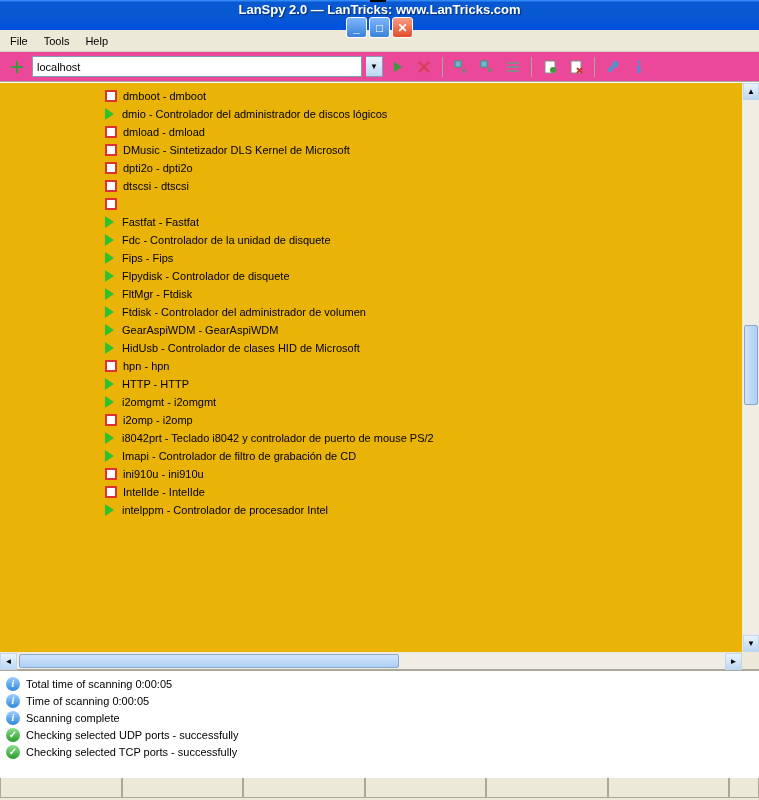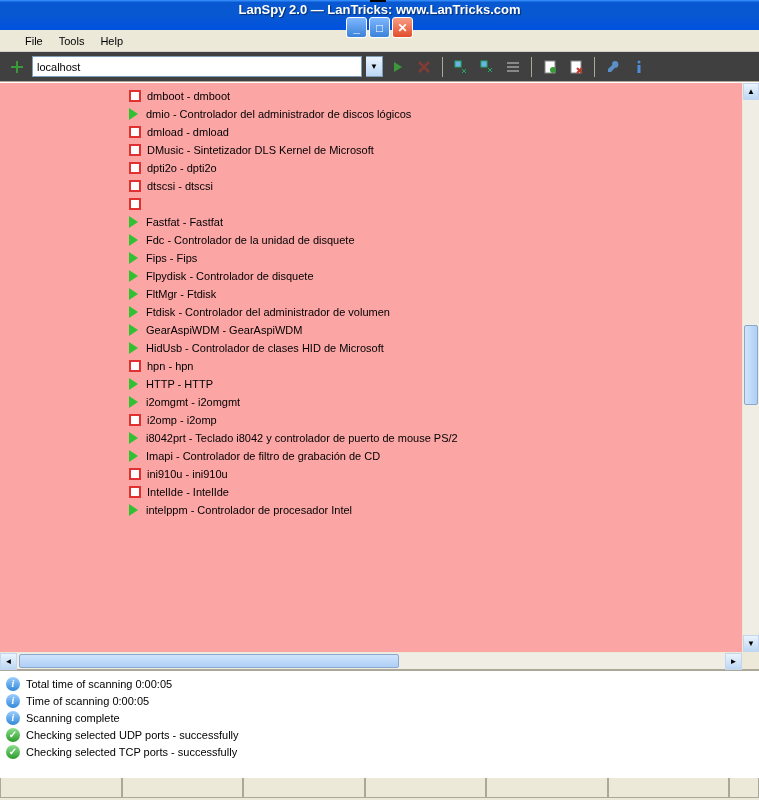--- a/index.html
+++ b/index.html
@@ -39,27 +39,27 @@
   font-weight: bold; font-size: 12px;
   cursor: pointer;
 }
 .win-btn.min, .win-btn.max { background: linear-gradient(#7eb6ff,#3b82d8); color: #fff; }
 .win-btn.close { background: linear-gradient(#f79d84,#e14d2b); color: #fff; }
 .menubar {
   height: 22px;
   background: #ece9d8;
   display: flex;
   align-items: center;
-  padding: 0 17px;
+  padding: 0 2px;
   border-bottom: 1px solid #d4d0c8;
 }
 .menu-item { padding: 2px 8px; cursor: pointer; }
 .toolbar {
   height: 30px;
-  background: #404040;
+  background: #ec4899;
   display: flex;
   align-items: center;
   padding: 2px 6px;
   gap: 4px;
   border-bottom: 1px solid #aca899;
 }
 .tb-btn {
   width: 22px; height: 22px;
   display: flex; align-items: center; justify-content: center;
   border: 1px solid transparent;
@@ -85,24 +85,23 @@
 }
 .main-area {
   display: flex;
   height: 570px;
   background: #fff;
   border-top: 1px solid #fff;
   position: relative;
 }
 .tree-panel {
   flex: 1;
-  background: #fca5a5;
+  background: #eab308;
   overflow: hidden;
   position: relative;
-  padding-left: 24px;
 }
 .tree-content {
   padding: 4px 0 4px 0;
 }
 .tree-row {
   display: flex;
   align-items: center;
   height: 18px;
   padding-left: 105px;
   white-space: nowrap;

